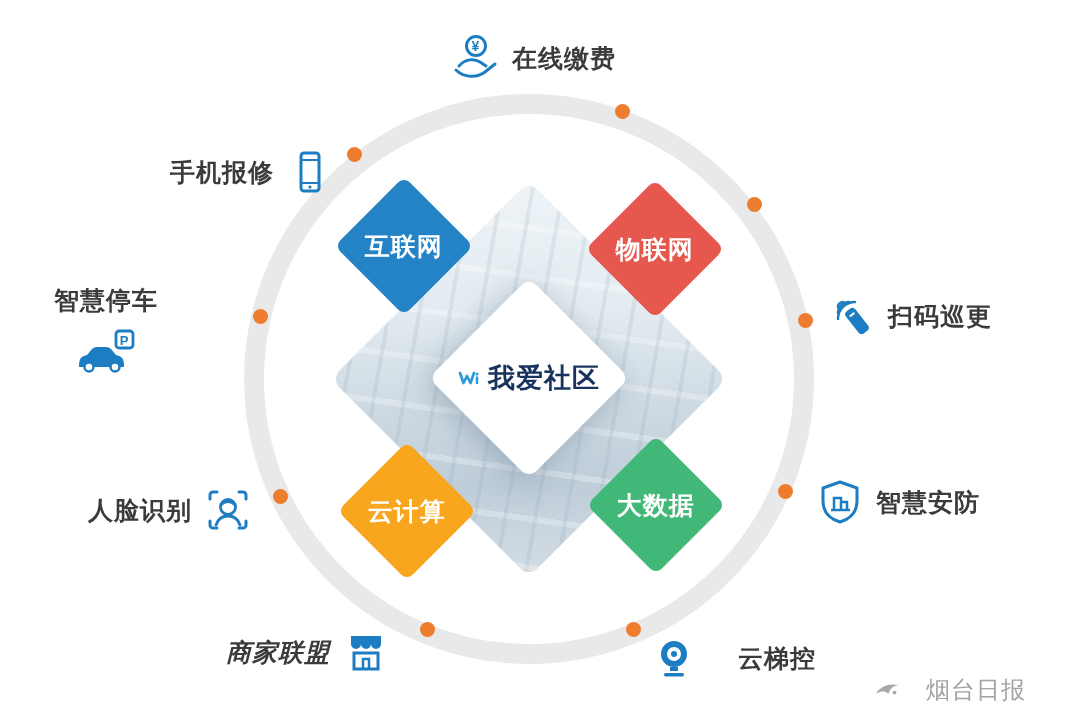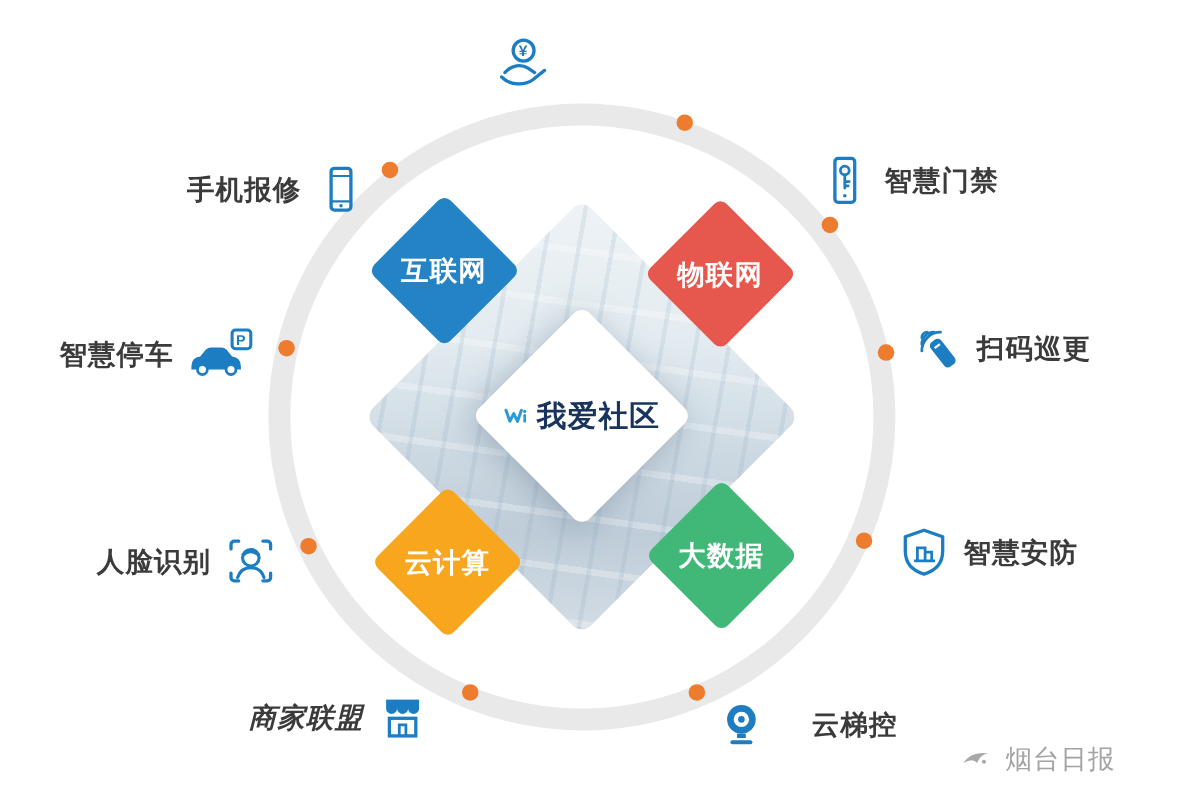--- a/index.html
+++ b/index.html
@@ -77,26 +77,26 @@
   .ficon { width:48px; height:48px; color:#1d7dc2; flex:none; }
   .ficon.wide { width:62px; }
 
   .f-payment  { left:452px; top:34px;  }
   .f-access   { left:744px; top:140px; }
   .f-patrol   { left:828px; top:292px; }
   .f-security { left:816px; top:478px; }
   .f-elevator { left:650px; top:634px;gap:40px; }
   .f-merchant { left:226px; top:628px;font-style:italic; }
   .f-face     { left:88px;  top:486px;font-family:Liberation Serif, serif; }
-  .f-parking  { left:54px;  top:298px; }
+  .f-parking  { left:54px;  top:284px;flex-direction:column; }
   .f-repair   { left:170px; top:148px; }
 
   
   .watermark {
-    position:absolute; left:872px; top:674px; display:flex; align-items:center; gap:12px;
+    position:absolute; left:872px; top:674px; display:flex; align-items:center; gap:24px;
     color:#a3a3a3; font-size:24px; letter-spacing:1px;
   }
   .wicon { width:30px; height:30px; flex:none; }
 </style>
 </head>
 <body>
 
 <div class="stage">
 
   <div class="ring" style="border-color: rgb(233, 233, 233);"></div>
@@ -139,31 +139,23 @@
     </div>
   </div>
 
   <div class="feature f-payment">
     <svg class="ficon" viewBox="0 0 48 48">
       <circle cx="24" cy="12" r="9.5" fill="none" stroke="currentColor" stroke-width="3"></circle>
       <text x="24" y="17" font-size="14" font-weight="bold" text-anchor="middle" fill="currentColor">¥</text>
       <path d="M7 32 C13 25 22 24 28 28 L34 32" fill="none" stroke="currentColor" stroke-width="3" stroke-linecap="round"></path>
       <path d="M4 36 C12 44 25 44 33 38 L43 30" fill="none" stroke="currentColor" stroke-width="3" stroke-linecap="round"></path>
     </svg>
-  </div>
-
-  <div class="feature f-access">
-    <svg class="ficon" viewBox="0 0 48 48">
-      <rect x="15" y="4" width="18" height="40" rx="3" fill="none" stroke="currentColor" stroke-width="3"></rect>
-      <circle cx="24" cy="15" r="4" fill="none" stroke="currentColor" stroke-width="2.5"></circle>
-      <path d="M24 19 V31 M24 25 h4 M24 29 h3" stroke="currentColor" stroke-width="2.5" fill="none" stroke-linecap="round"></path>
-      <circle cx="24" cy="38" r="1.6" fill="currentColor"></circle>
-    </svg>
-    <span class="flabel">智慧门禁</span>
-  </div>
+    <span class="flabel">在线缴费</span>
+  </div>
+
 
   <div class="feature f-patrol">
     <svg class="ficon" viewBox="0 0 48 48">
       <path d="M10 15 A5 5 0 0 1 15 10" fill="none" stroke="currentColor" stroke-width="2.5" stroke-linecap="round"></path>
       <path d="M10 21 A11 11 0 0 1 21 10" fill="none" stroke="currentColor" stroke-width="2.5" stroke-linecap="round"></path>
       <path d="M10 27 A17 17 0 0 1 27 10" fill="none" stroke="currentColor" stroke-width="2.5" stroke-linecap="round"></path>
       <g transform="rotate(-38 29 29)">
         <rect x="23" y="15" width="12" height="28" rx="4" fill="currentColor"></rect>
         <line x1="26" y1="21" x2="32" y2="21" stroke="#fff" stroke-width="2"></line>
       </g>

